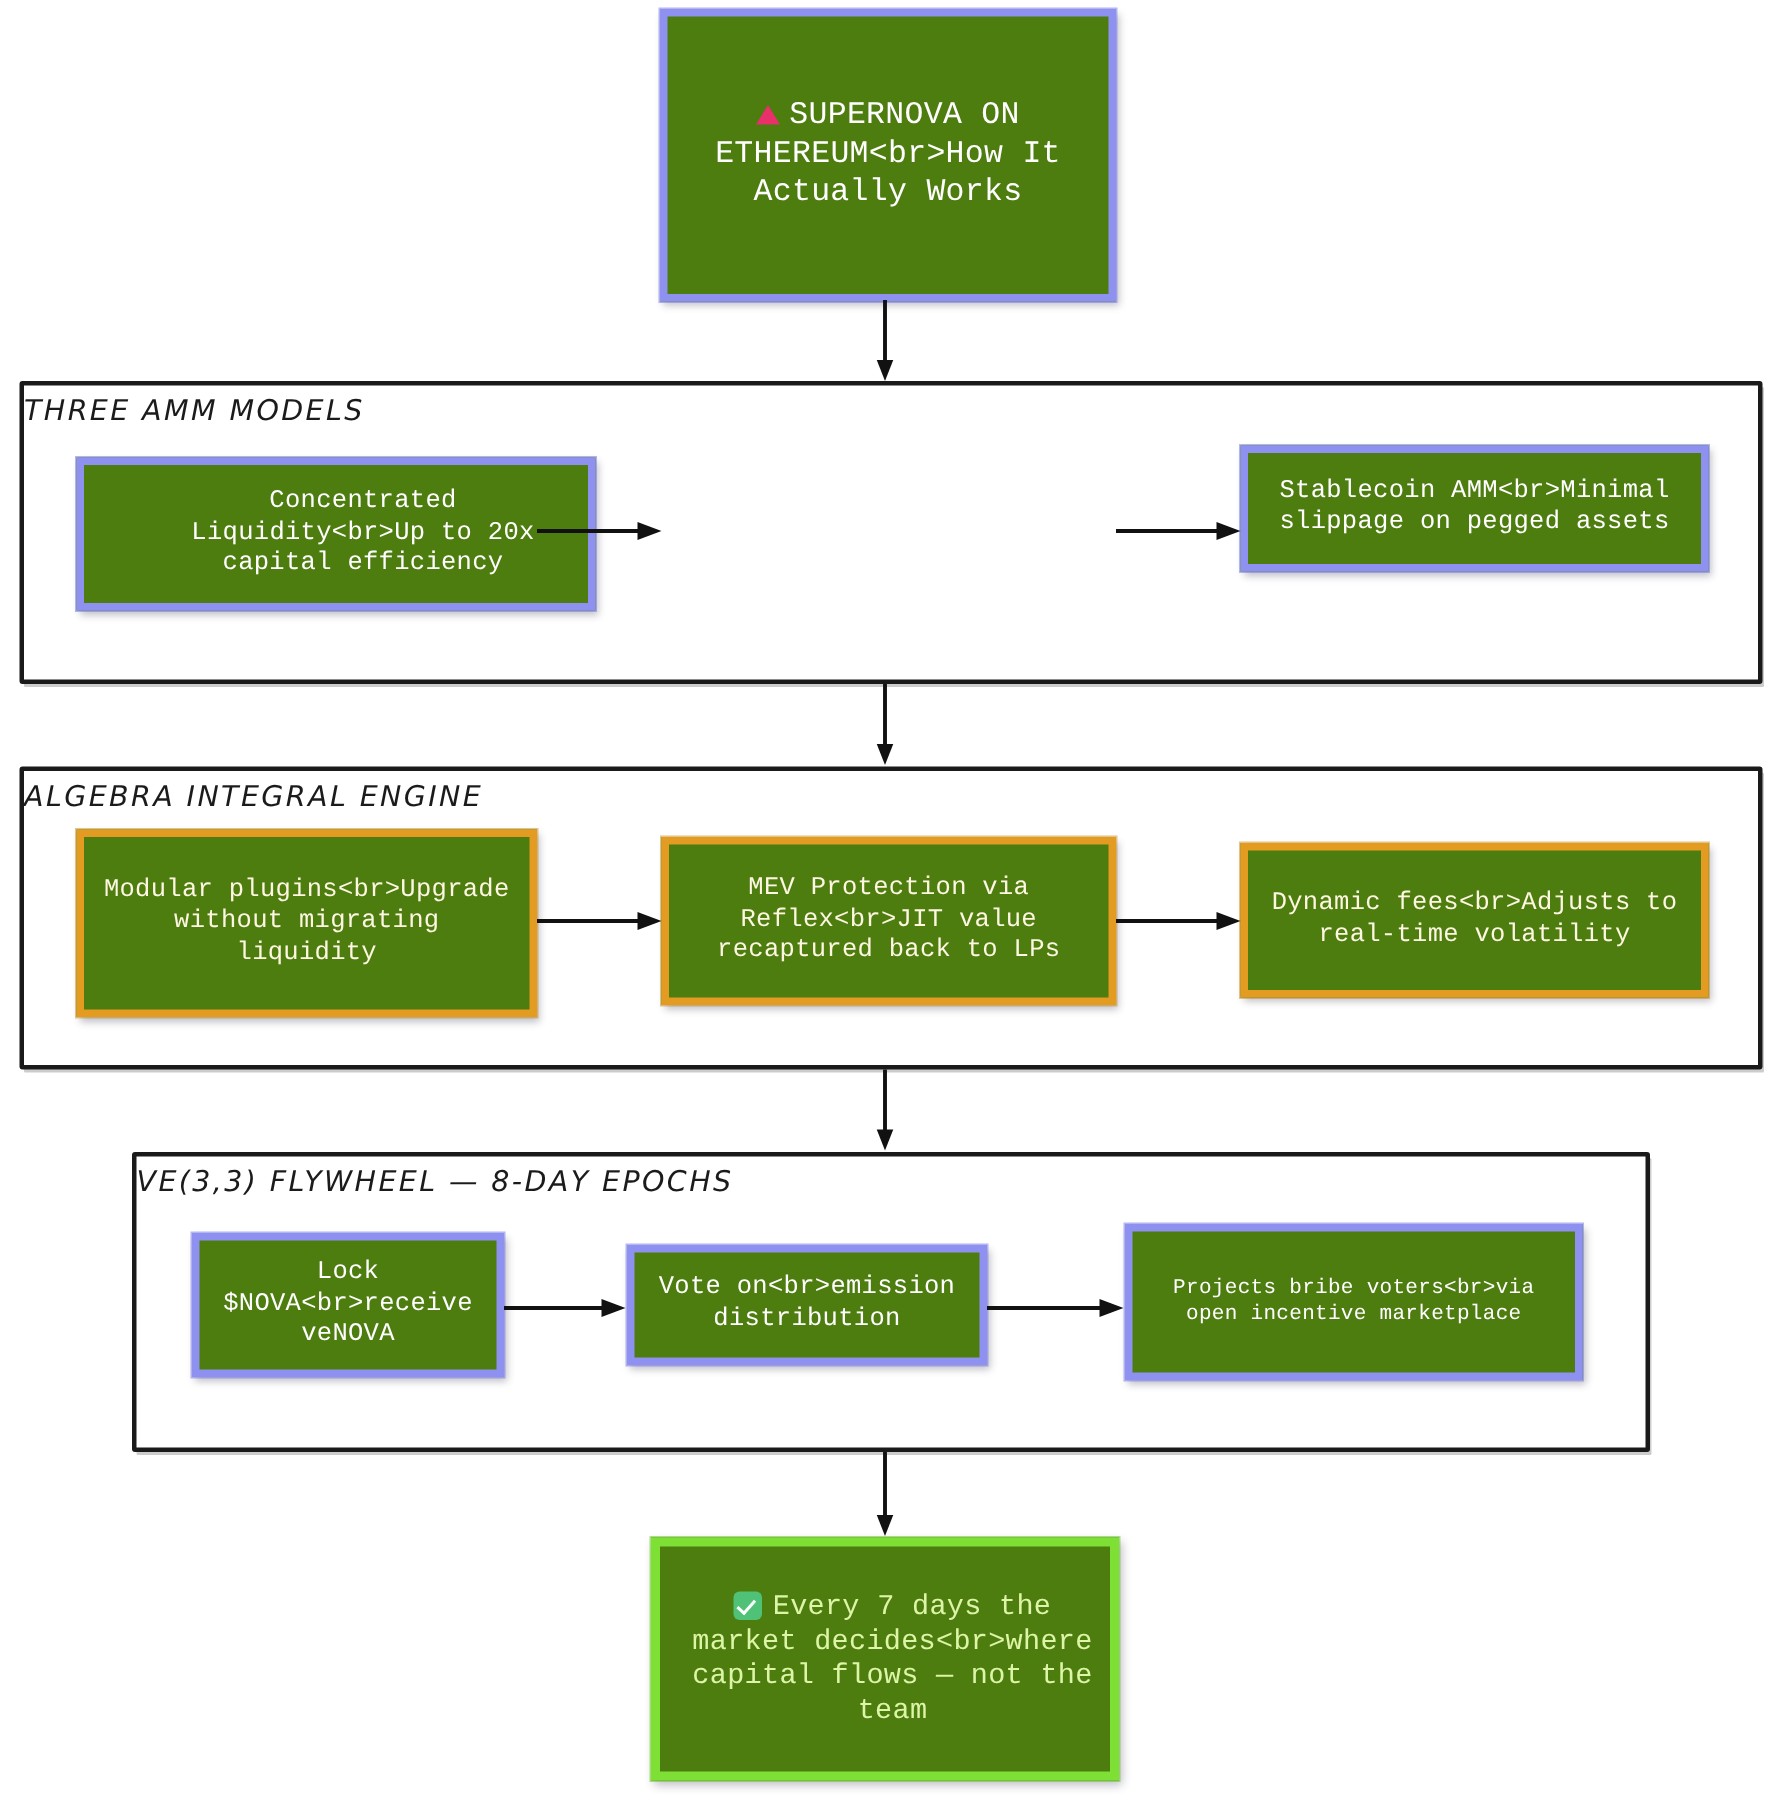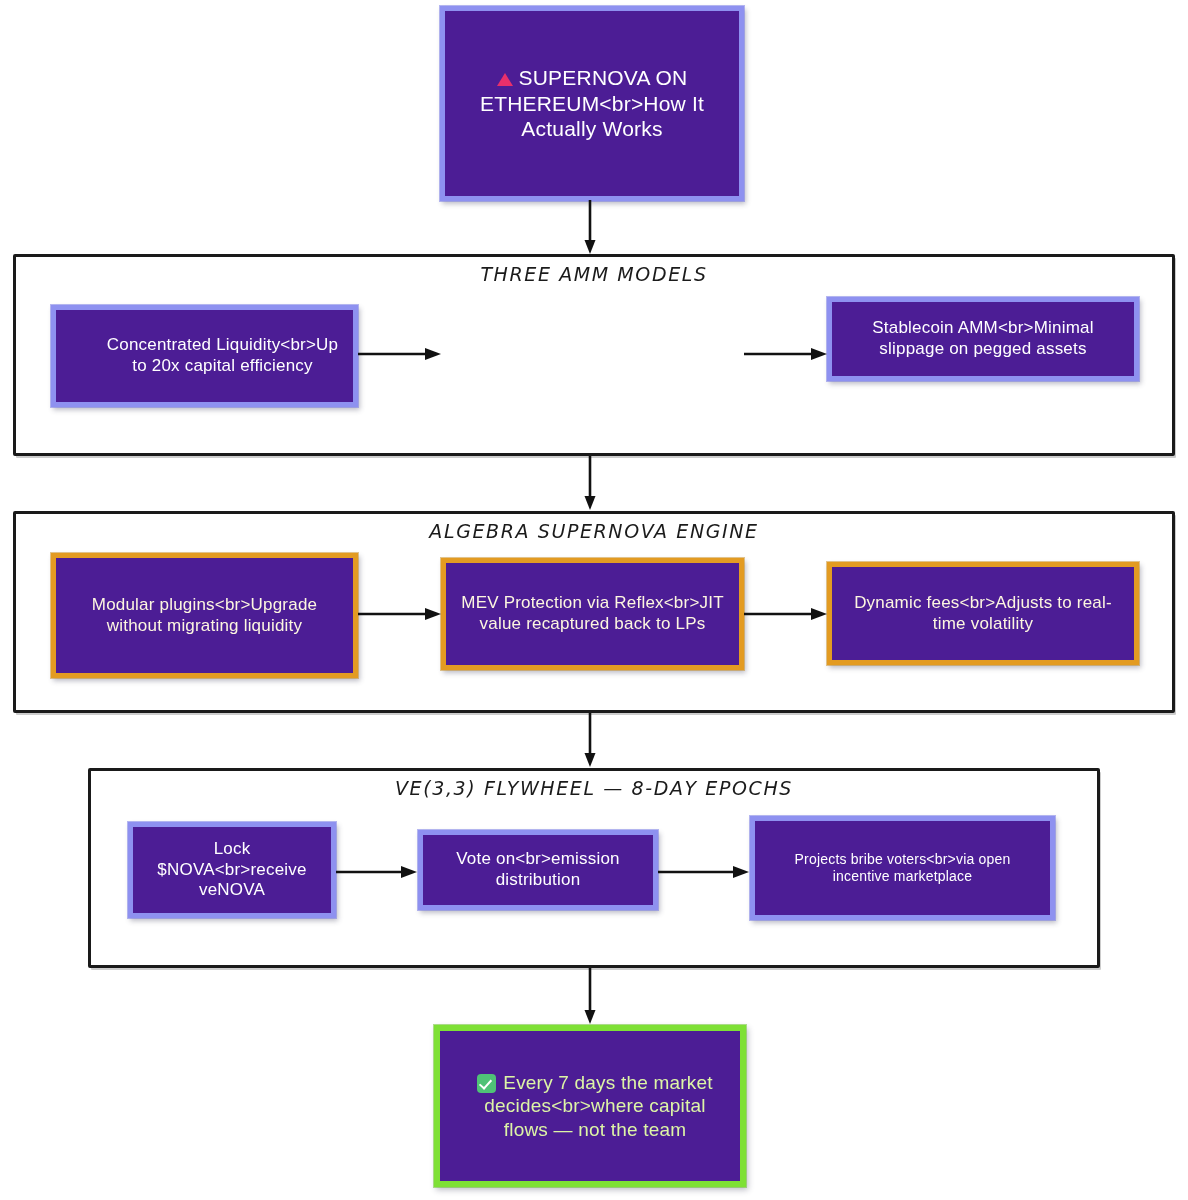--- a/index.html
+++ b/index.html
@@ -19,27 +19,27 @@
   #canvas {
     position: relative;
     width: 1188px;
     height: 1200px;
   }
 
   
   .node {
     position: absolute;
     box-sizing: border-box;
-    background: #4c1d95;
+    background: #4d7c0f;
     display: flex;
     align-items: center;
     justify-content: center;
     text-align: center;
     color: #ffffff;
-    font-family: Liberation Sans, sans-serif;
+    font-family: Liberation Mono, monospace;
     line-height: 1.22;
     letter-spacing: 0.2px;
     padding: 4px 10px;
     border-style: solid;
   }
   .node .txt { display: block; width: 100%; }
 
   
   .node.periwinkle {
     border-width: 5px;
@@ -71,21 +71,21 @@
     background: #ffffff;
     border: 3px solid #1a1a1a;
     border-radius: 2px;
     box-shadow: 2px 3px 0 -1px rgba(0,0,0,0.20);
   }
   .subgraph-label {
     position: absolute;
     top: 6px;
     left: 0;
     width: 100%;
-    text-align: center;
+    text-align: left;
     color: #1b1b1b;
     font-family: "DejaVu Sans", sans-serif;
     font-size: 19px;
     font-style: italic;
     letter-spacing: 1.6px;
     white-space: nowrap;
   }
 
   
   .edge { position: absolute; overflow: visible; }
@@ -134,21 +134,21 @@
 
   <svg class="edge" style="left:578px; top:200px; width:24px; height:58px;">
     <line x1="12" y1="0" x2="12" y2="44"></line>
     <polygon points="12,54 6.5,40 17.5,40"></polygon>
   </svg>
 
   <div class="subgraph" style="left:13px; top:254px; width:1162px; height:202px;">
     <div class="subgraph-label">THREE AMM MODELS</div>
   </div>
 
-  <div class="node periwinkle" style="left:51px; top:305px; width:307px; height:102px; font-size:17px;padding-left:46px;">
+  <div class="node periwinkle" style="left:51px; top:305px; width:346px; height:102px; font-size:17px;padding-left:46px;">
     <span class="txt">Concentrated Liquidity&lt;br&gt;Up to 20x capital efficiency</span>
   </div>
 
 
   <div class="node periwinkle" style="left:827px; top:297px; width:312px; height:84px; font-size:17px;">
     <span class="txt">Stablecoin AMM&lt;br&gt;Minimal slippage on pegged assets</span>
   </div>
 
   <svg class="edge" style="left:358px; top:344px; width:86px; height:20px;">
     <line x1="0" y1="10" x2="70" y2="10"></line>
@@ -159,21 +159,21 @@
     <line x1="0" y1="10" x2="70" y2="10"></line>
     <polygon points="83,10 67,4 67,16"></polygon>
   </svg>
 
   <svg class="edge" style="left:578px; top:456px; width:24px; height:58px;">
     <line x1="12" y1="0" x2="12" y2="44"></line>
     <polygon points="12,54 6.5,40 17.5,40"></polygon>
   </svg>
 
   <div class="subgraph" style="left:13px; top:511px; width:1162px; height:202px;">
-    <div class="subgraph-label">ALGEBRA SUPERNOVA ENGINE</div>
+    <div class="subgraph-label">ALGEBRA INTEGRAL ENGINE</div>
   </div>
 
   <div class="node gold" style="left:51px; top:553px; width:307px; height:125px; font-size:17px;">
     <span class="txt">Modular plugins&lt;br&gt;Upgrade without migrating liquidity</span>
   </div>
 
   <div class="node gold" style="left:827px; top:562px; width:312px; height:103px; font-size:17px;">
     <span class="txt">Dynamic fees&lt;br&gt;Adjusts to real-time volatility</span>
   </div>
 

